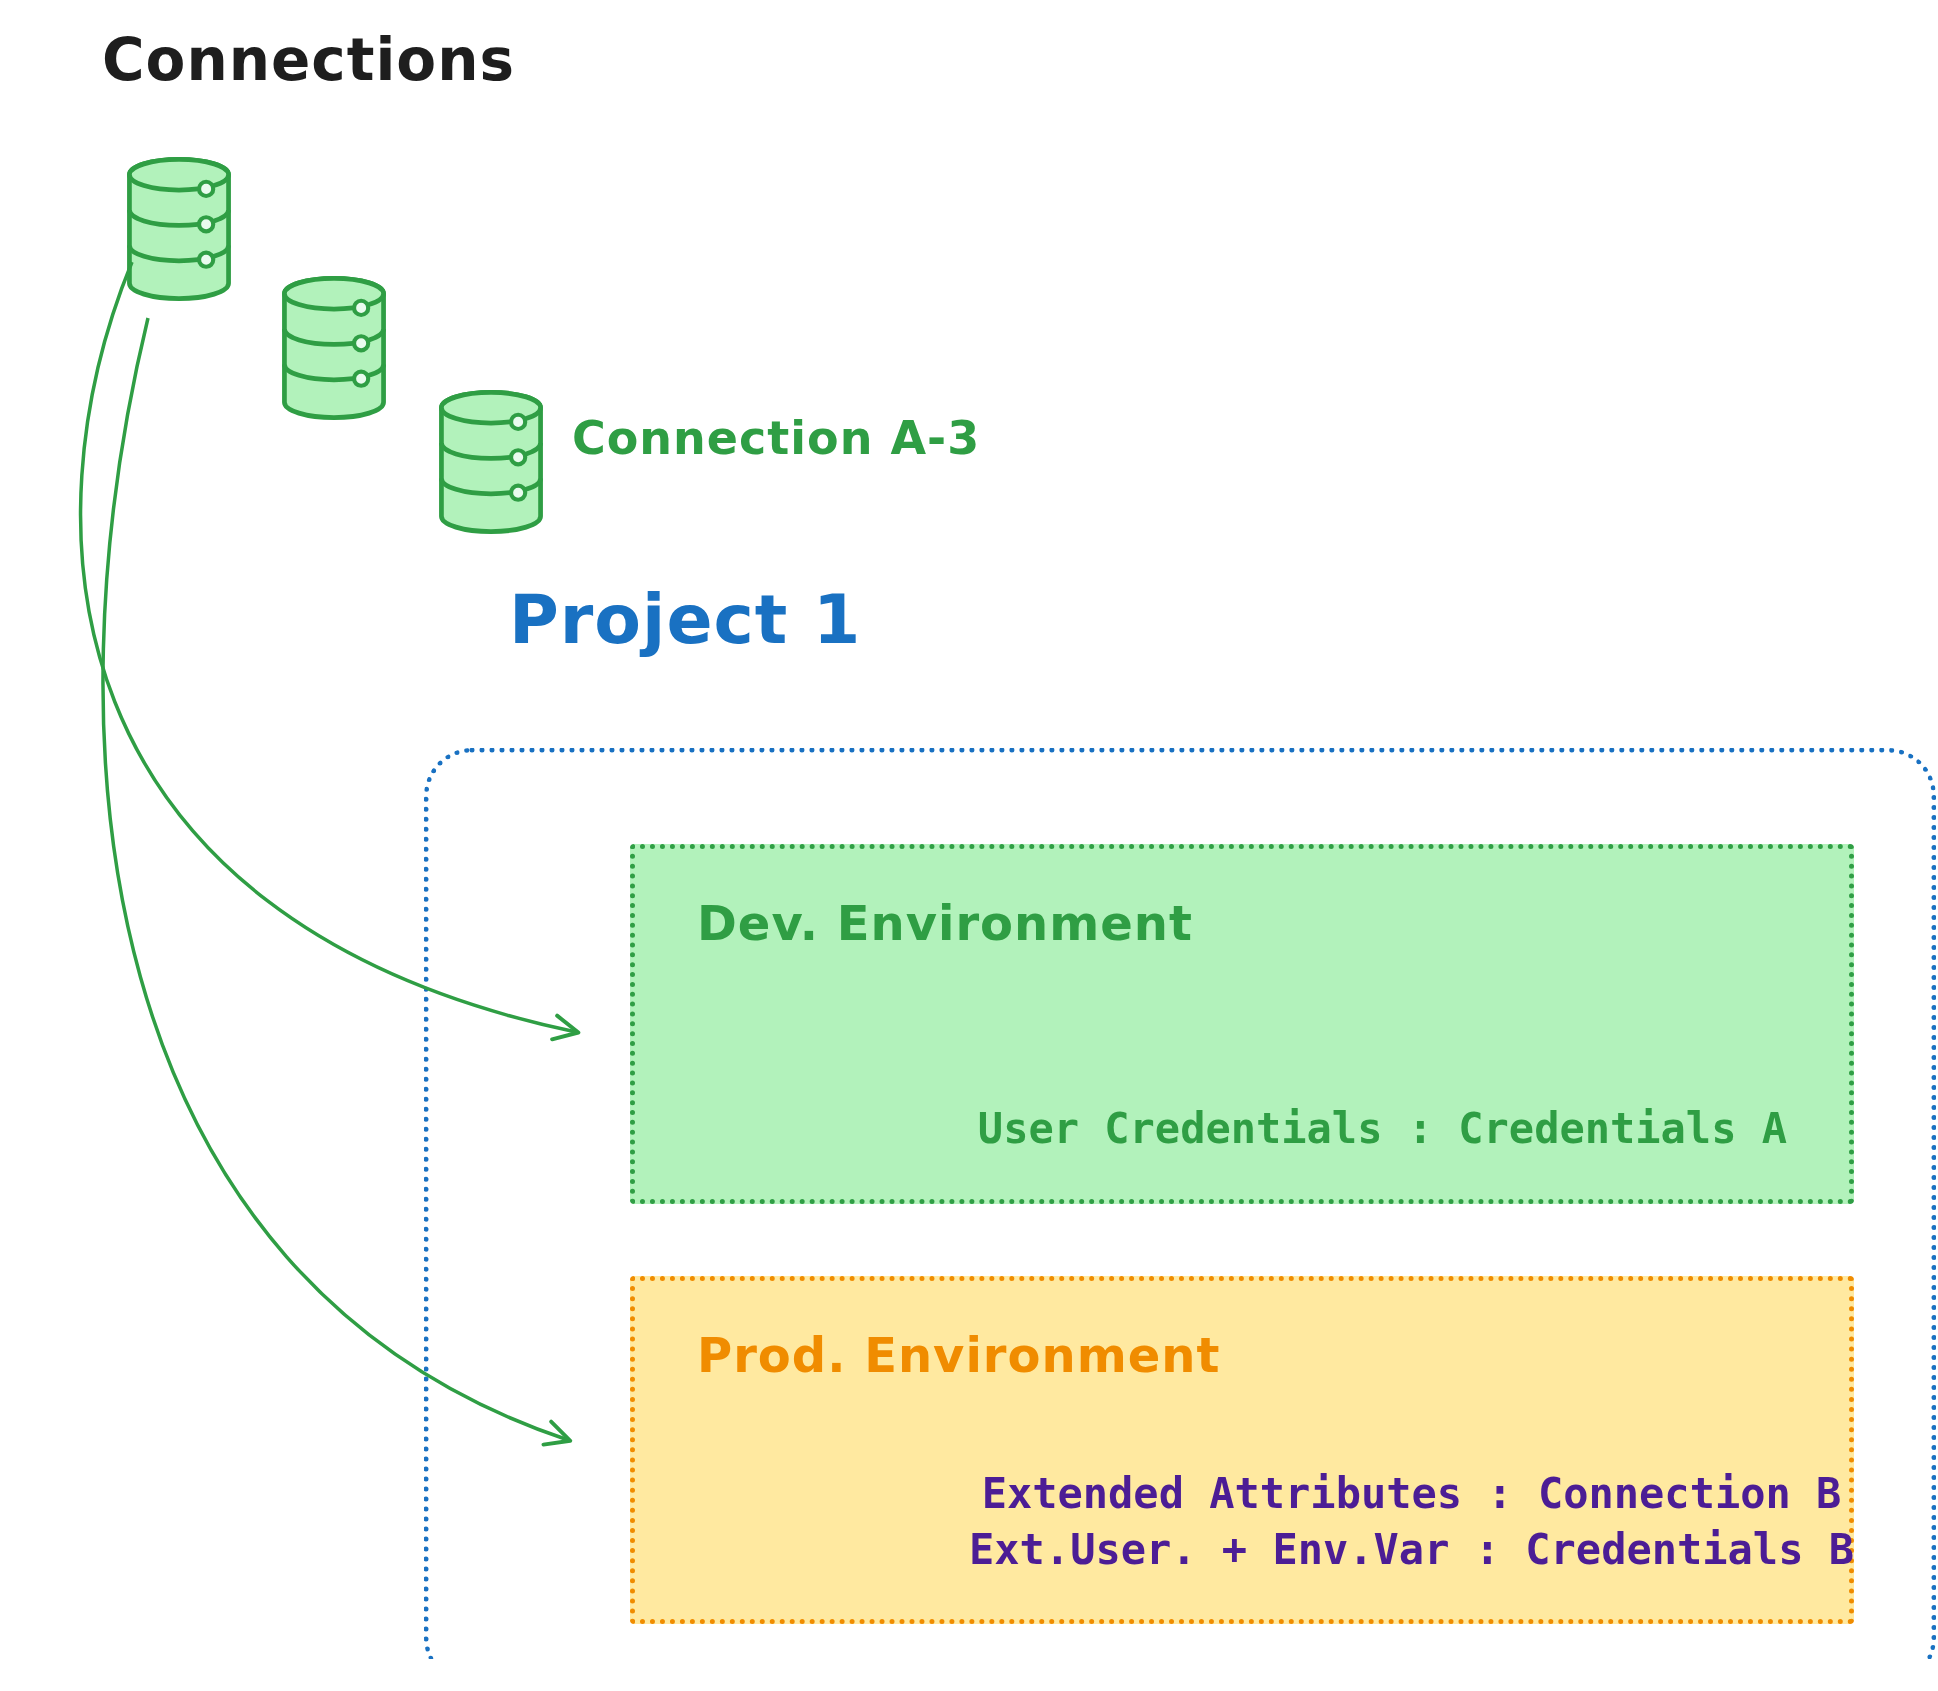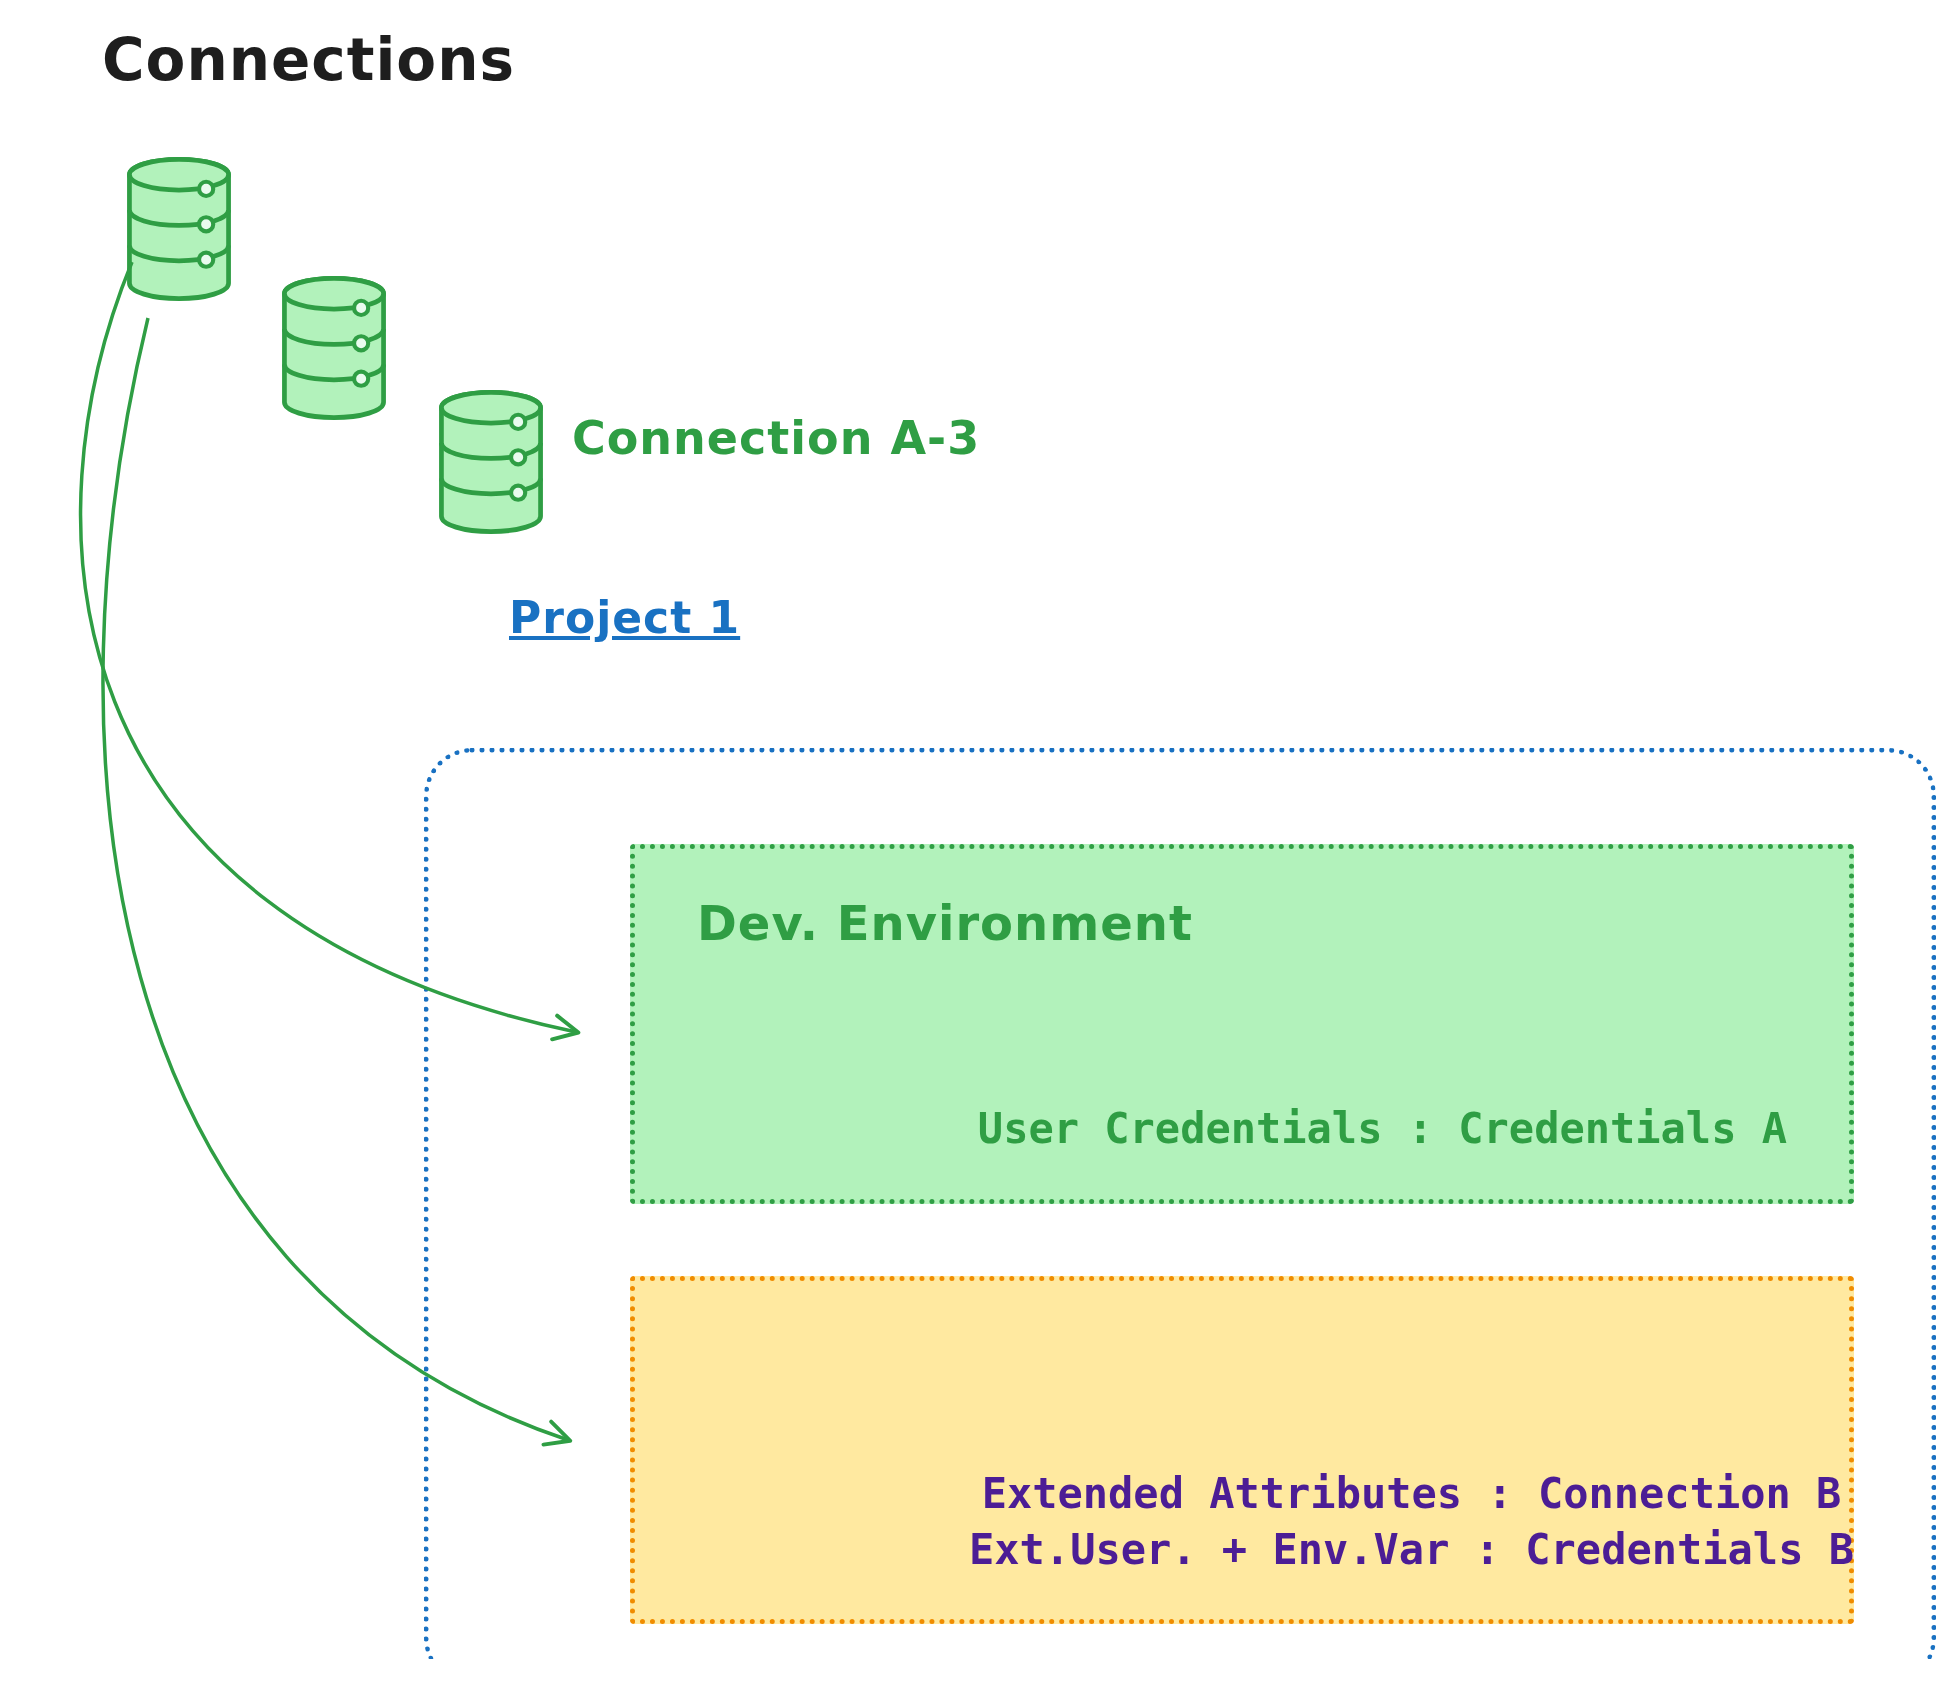--- a/index.html
+++ b/index.html
@@ -36,26 +36,25 @@
     white-space: nowrap;
     letter-spacing: 1px;
   }
   .conn-label-1 { left: 244px; top: 188px; }
   .conn-label-2 { left: 396px; top: 300px; }
   .conn-label-3 { left: 552px; top: 411px; }
 
   .project-title {
     position: absolute;
     left: 489px;
-    top: 592px;
-    font-size: 44px;
+    top: 580px;
+    font-size: 68px;
     font-weight: 700;
     color: #1971c2;
     letter-spacing: 1px;
-    text-decoration: underline;
   }
 
   .project-box {
     position: absolute;
     left: 404px;
     top: 748px;
     width: 1512px;
     height: 938px;
     border: 5px dotted #1971c2;
     border-radius: 48px;
@@ -166,20 +165,21 @@
   <div class="project-title">Project 1</div>
 
   <div class="project-box"></div>
 
   <div class="env-box dev-box">
     <div class="env-title">Dev. Environment</div>
     <div class="mono dev-cred">User Credentials : Credentials A</div>
   </div>
 
   <div class="env-box prod-box">
+    <div class="env-title">Prod. Environment</div>
     <div class="mono prod-creds">
       <div>Extended Attributes : Connection B</div>
       <div>Ext.User. + Env.Var : Credentials B</div>
     </div>
   </div>
 
   <svg class="arrows" viewBox="0 0 1938 1691">
     <defs>
       <marker id="arrowhead" viewBox="0 0 14 14" markerWidth="34" markerHeight="34" refX="11" refY="7" orient="auto" markerUnits="userSpaceOnUse">
         <path d="M2,2 L12,7 L2,12" fill="none" stroke="#2f9e44" stroke-width="1.6" stroke-linecap="round" stroke-linejoin="round"></path>

